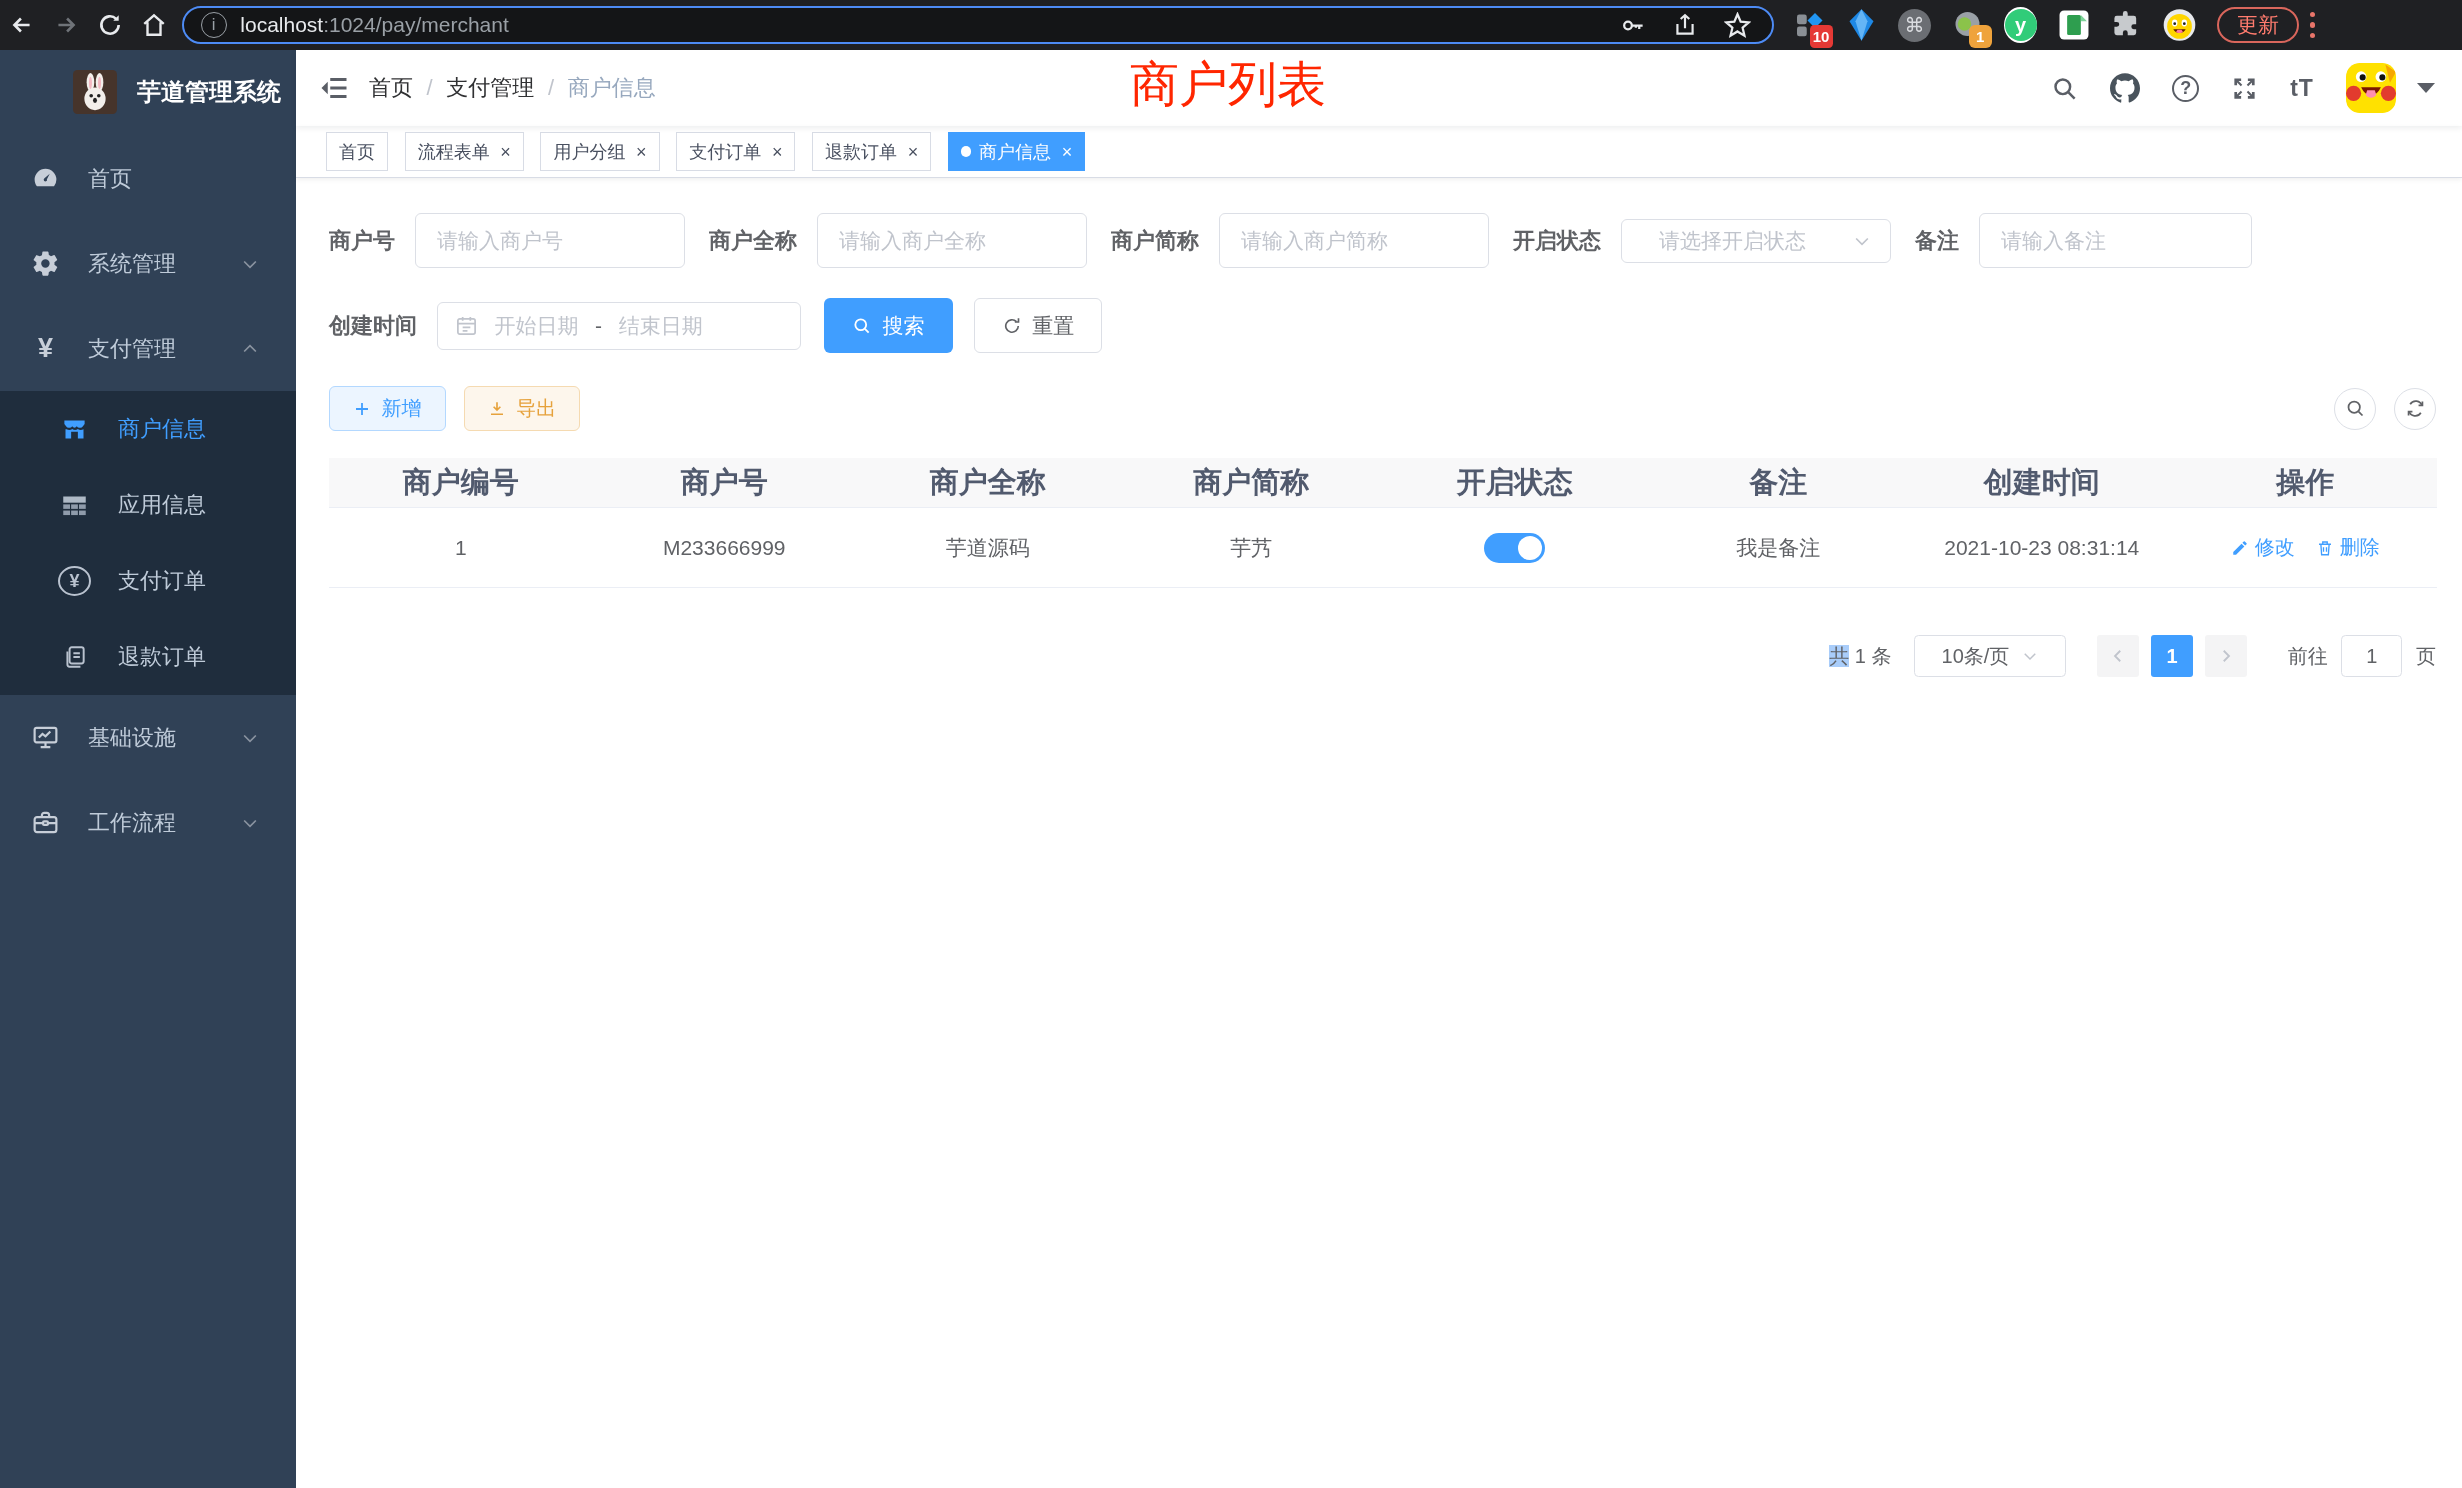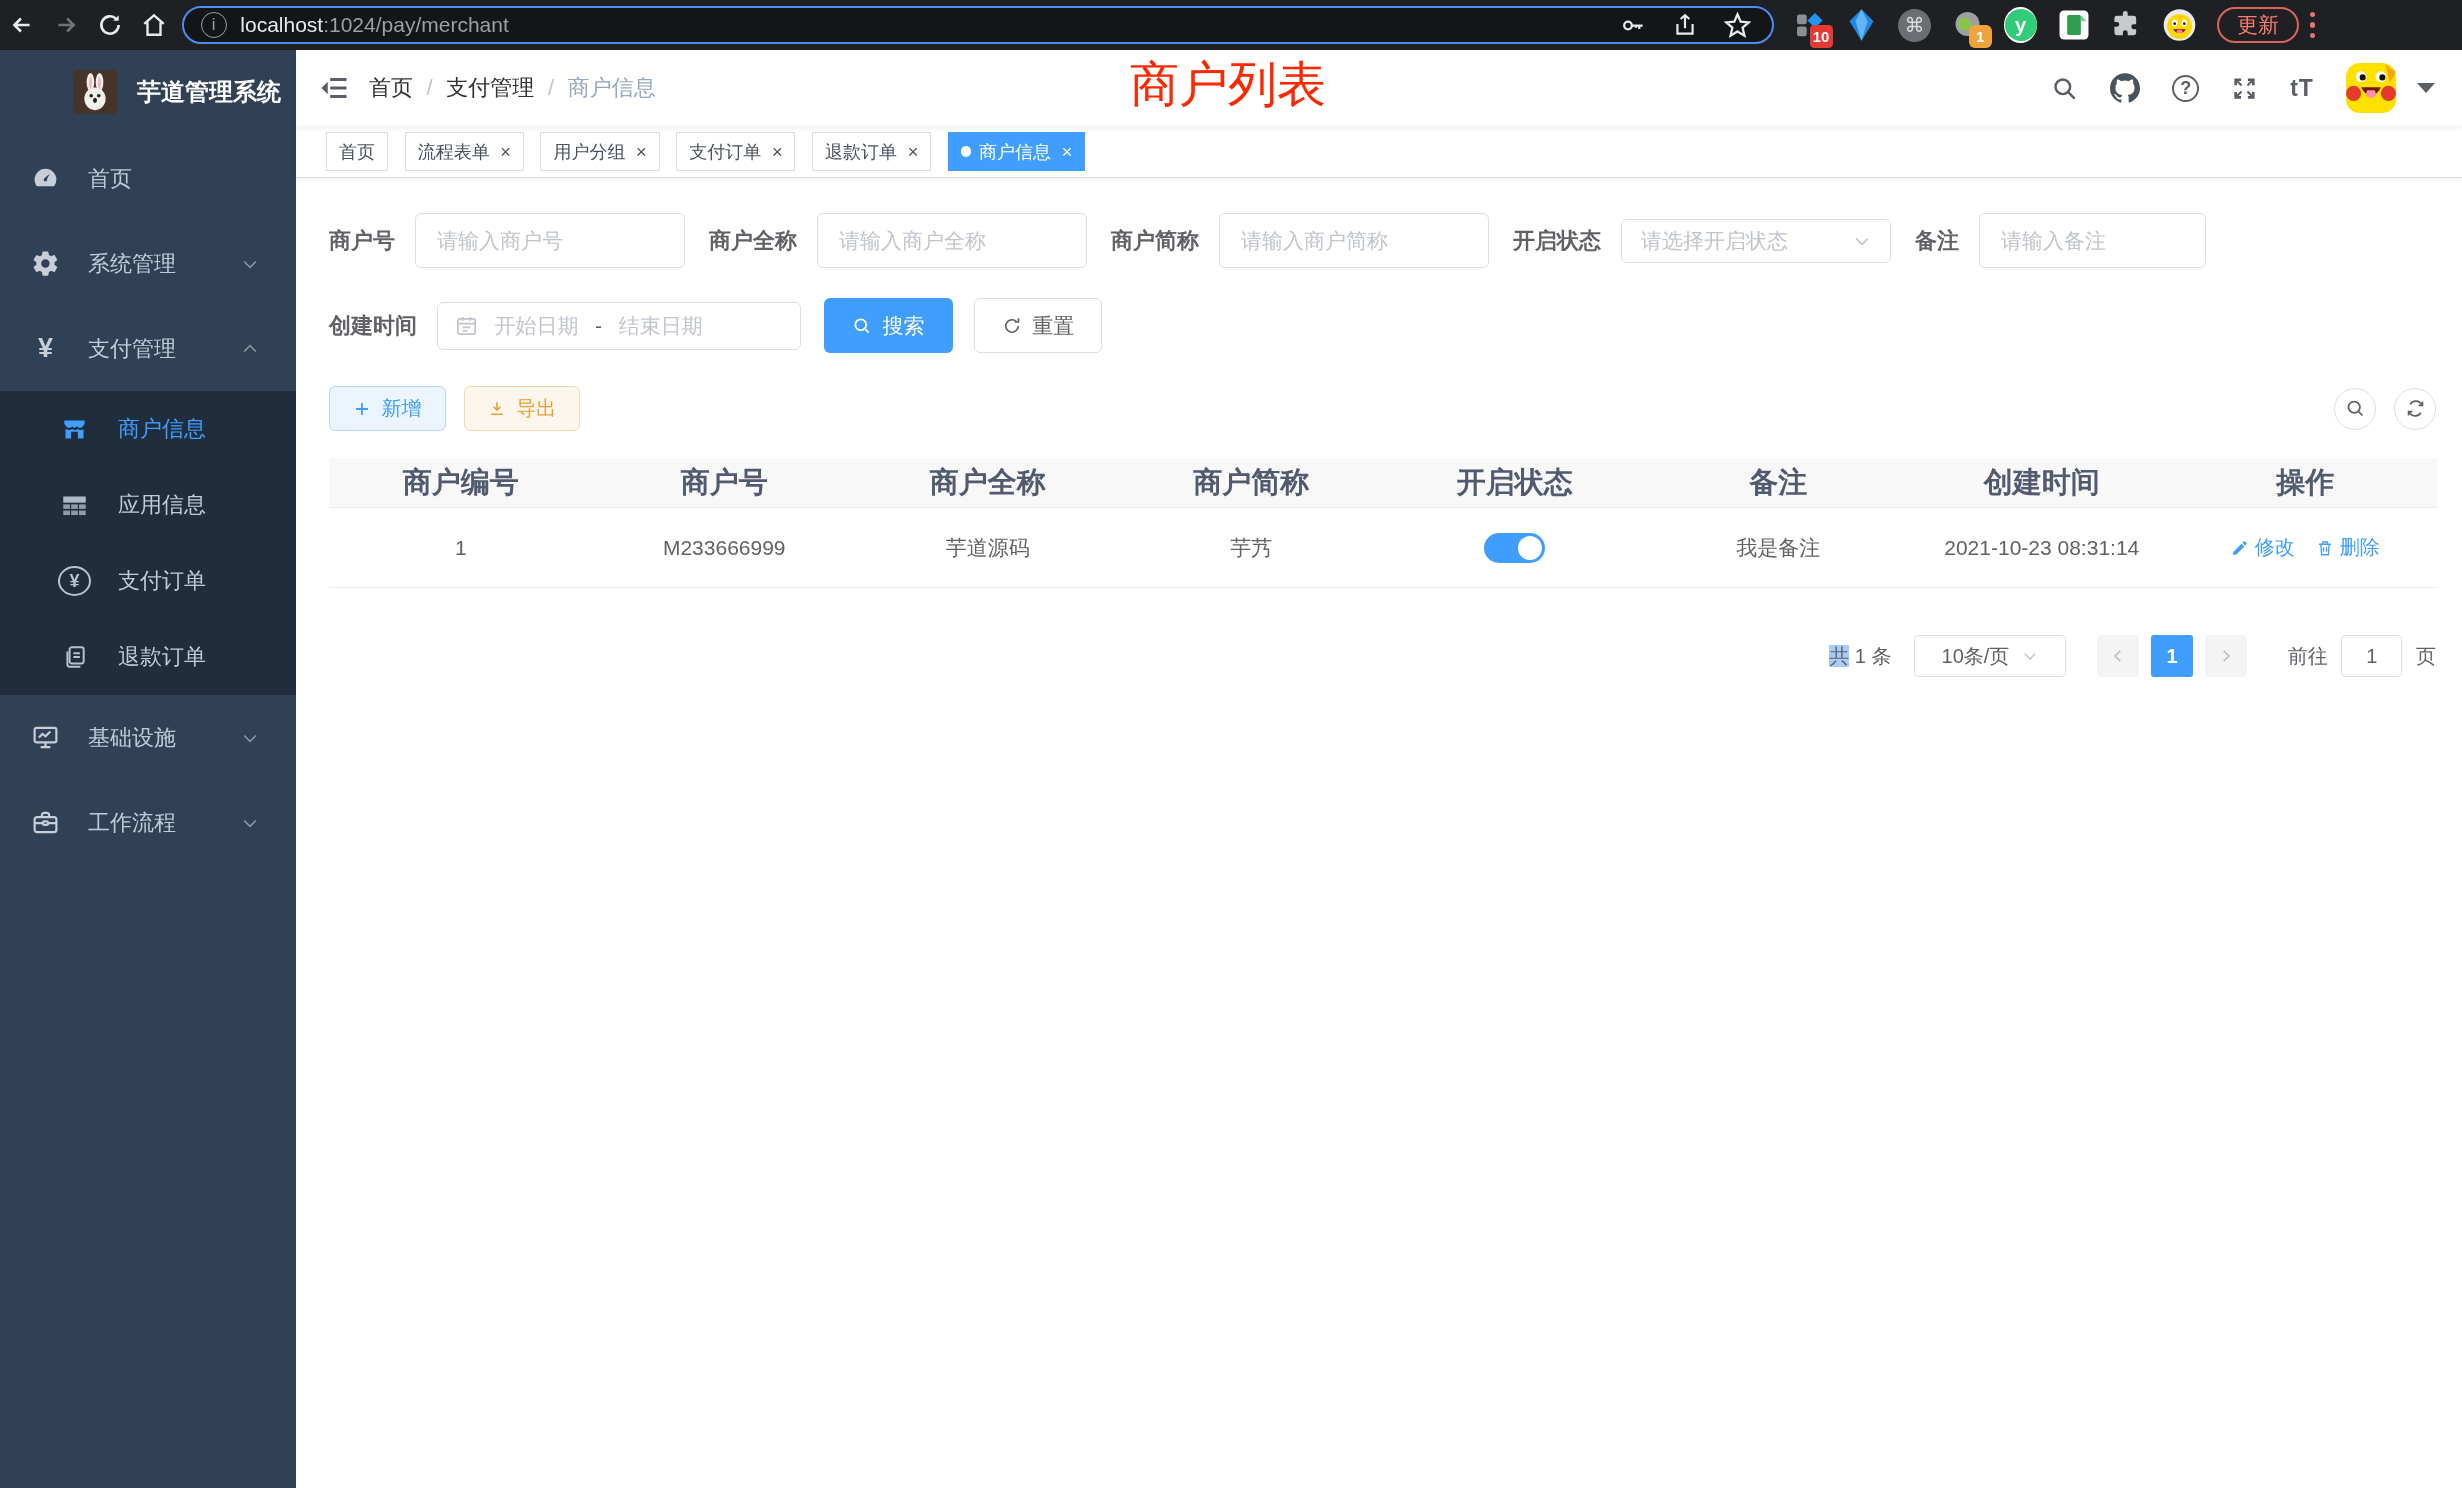--- a/index.html
+++ b/index.html
@@ -75,21 +75,21 @@
 
   
   .content { padding:35px 26px 0 33px; }
   .frow { display:flex; align-items:center; }
   .fitem { display:flex; align-items:center; margin-right:24px; }
   .fitem > label { font-size:22px; font-weight:bold; color:#606266; padding-right:20px; white-space:nowrap; }
   .inp { width:270px; height:55px; border:1.5px solid #dcdfe6; border-radius:6px; font-size:21px; color:#606266;
     padding:0 21px; outline:none; background:#fff; font-family:inherit; }
   .inp::placeholder { color:#c0c4cc; }
   .sel { width:270px; height:44px; border:1.5px solid #dcdfe6; border-radius:6px; display:flex; align-items:center;
-    padding:0 18px 0 19px; color:#c0c4cc; font-size:21px; cursor:pointer; }
+    padding:0 18px 0 37px; color:#c0c4cc; font-size:21px; cursor:pointer; }
   .sel .sel-ph { flex:1; }
   .frow2 { margin-top:30px; }
   .daterange { width:364px; height:48px; border:1.5px solid #dcdfe6; border-radius:6px; display:flex;
     align-items:center; padding:0 16.7px; gap:16.7px; color:#c0c4cc; font-size:21px; }
   .daterange .dph { white-space:nowrap; }
   .btn { height:55px; border-radius:6px; font-size:21px; display:inline-flex; align-items:center;
     justify-content:center; gap:10.6px; padding:0 27px; cursor:pointer; border:1.5px solid transparent; }
   .btn-primary { background:#409eff; color:#fff; margin-left:23px; }
   .btn-plain { background:#fff; color:#606266; border-color:#dcdfe6; margin-left:21px; }
 
@@ -474,21 +474,21 @@
         <label>开启状态</label>
         <div class="sel">
           <span class="sel-ph">请选择开启状态</span>
           <svg width="20" height="20" viewBox="0 0 24 24" fill="none" stroke="#c0c4cc" stroke-width="2">
               <path d="M5 9l7 7 7-7"></path>
             </svg>
         </div>
       </div>
       <div class="fitem" style="margin-right:0;">
         <label>备注</label>
-        <input class="inp" style="width: 227px;" placeholder="请输入备注">
+        <input class="inp" style="width: 273px;" placeholder="请输入备注">
       </div>
     </div>
 
     <div class="frow frow2">
       <div class="fitem" style="margin-right:0;">
         <label>创建时间</label>
         <div class="daterange">
           <svg width="23" height="23" viewBox="0 0 24 24" fill="none" stroke="#c0c4cc" stroke-width="1.8">
               <rect x="3" y="5" width="18" height="16" rx="2"></rect>
               <path d="M8 3v4M16 3v4M3 10h18M8 14h8M8 17.5h5"></path>

